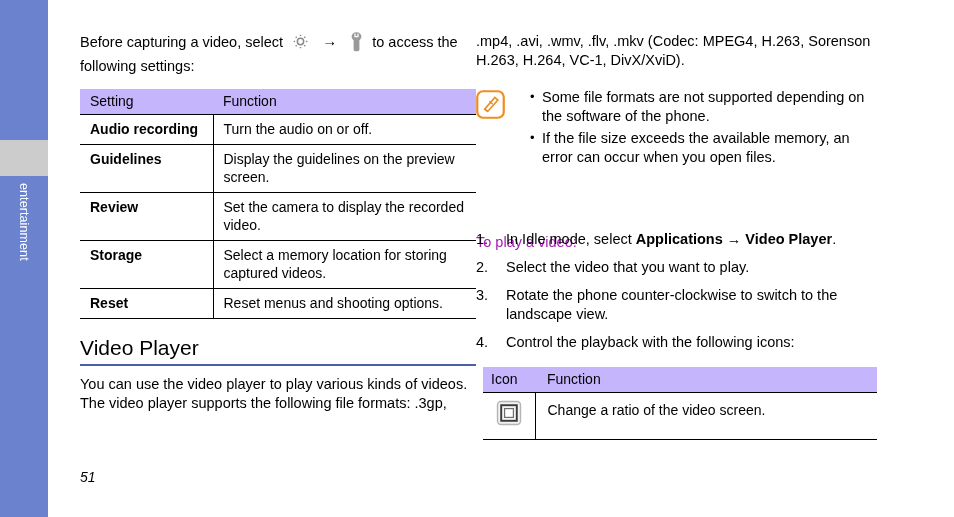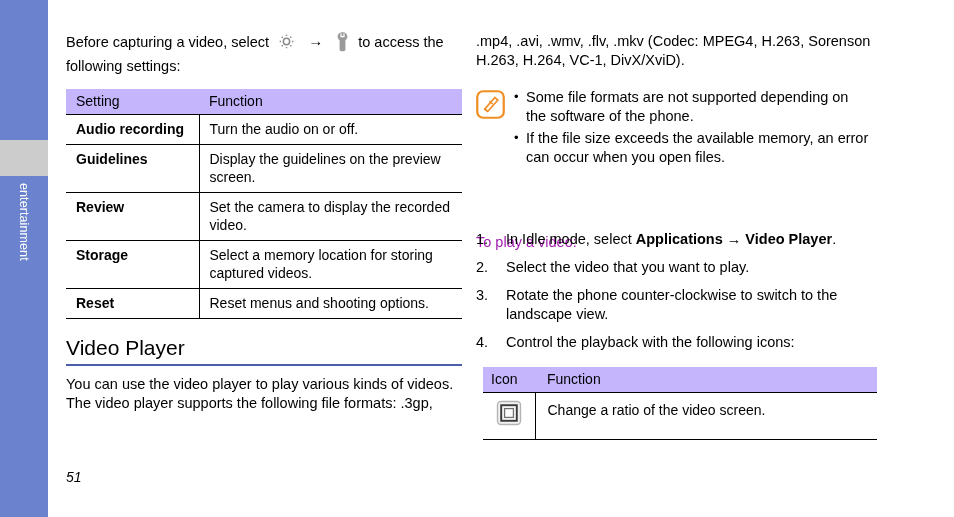--- a/index.html
+++ b/index.html
@@ -38,21 +38,21 @@
     line-height: 48px;
     text-align: left;
     writing-mode: vertical-rl;
     transform: none;
     white-space: nowrap;
   }
 
   
   .col-left {
     position: absolute;
-    left: 66px; top: 0;
+    left: 80px; top: 0;
     width: 396px;
     height: 517px;
   }
   .col-right {
     position: absolute;
     left: 476px; top: 0;
     width: 396px;
     height: 404px;
   }
 
@@ -158,20 +158,21 @@
     left: 0; top: 32px;
     width: 396px;
   }
 
   .note-box {
     position: absolute;
     left: 0; top: 88px;
     width: 396px;
     display: flex;
     align-items: flex-start;
+    gap: 16px;
   }
   .note-icon {
     flex: 0 0 auto;
     width: 36px;
     padding-top: 2px;
   }
   .note-list {
     margin: 0;
     padding: 0;
     list-style: none;

